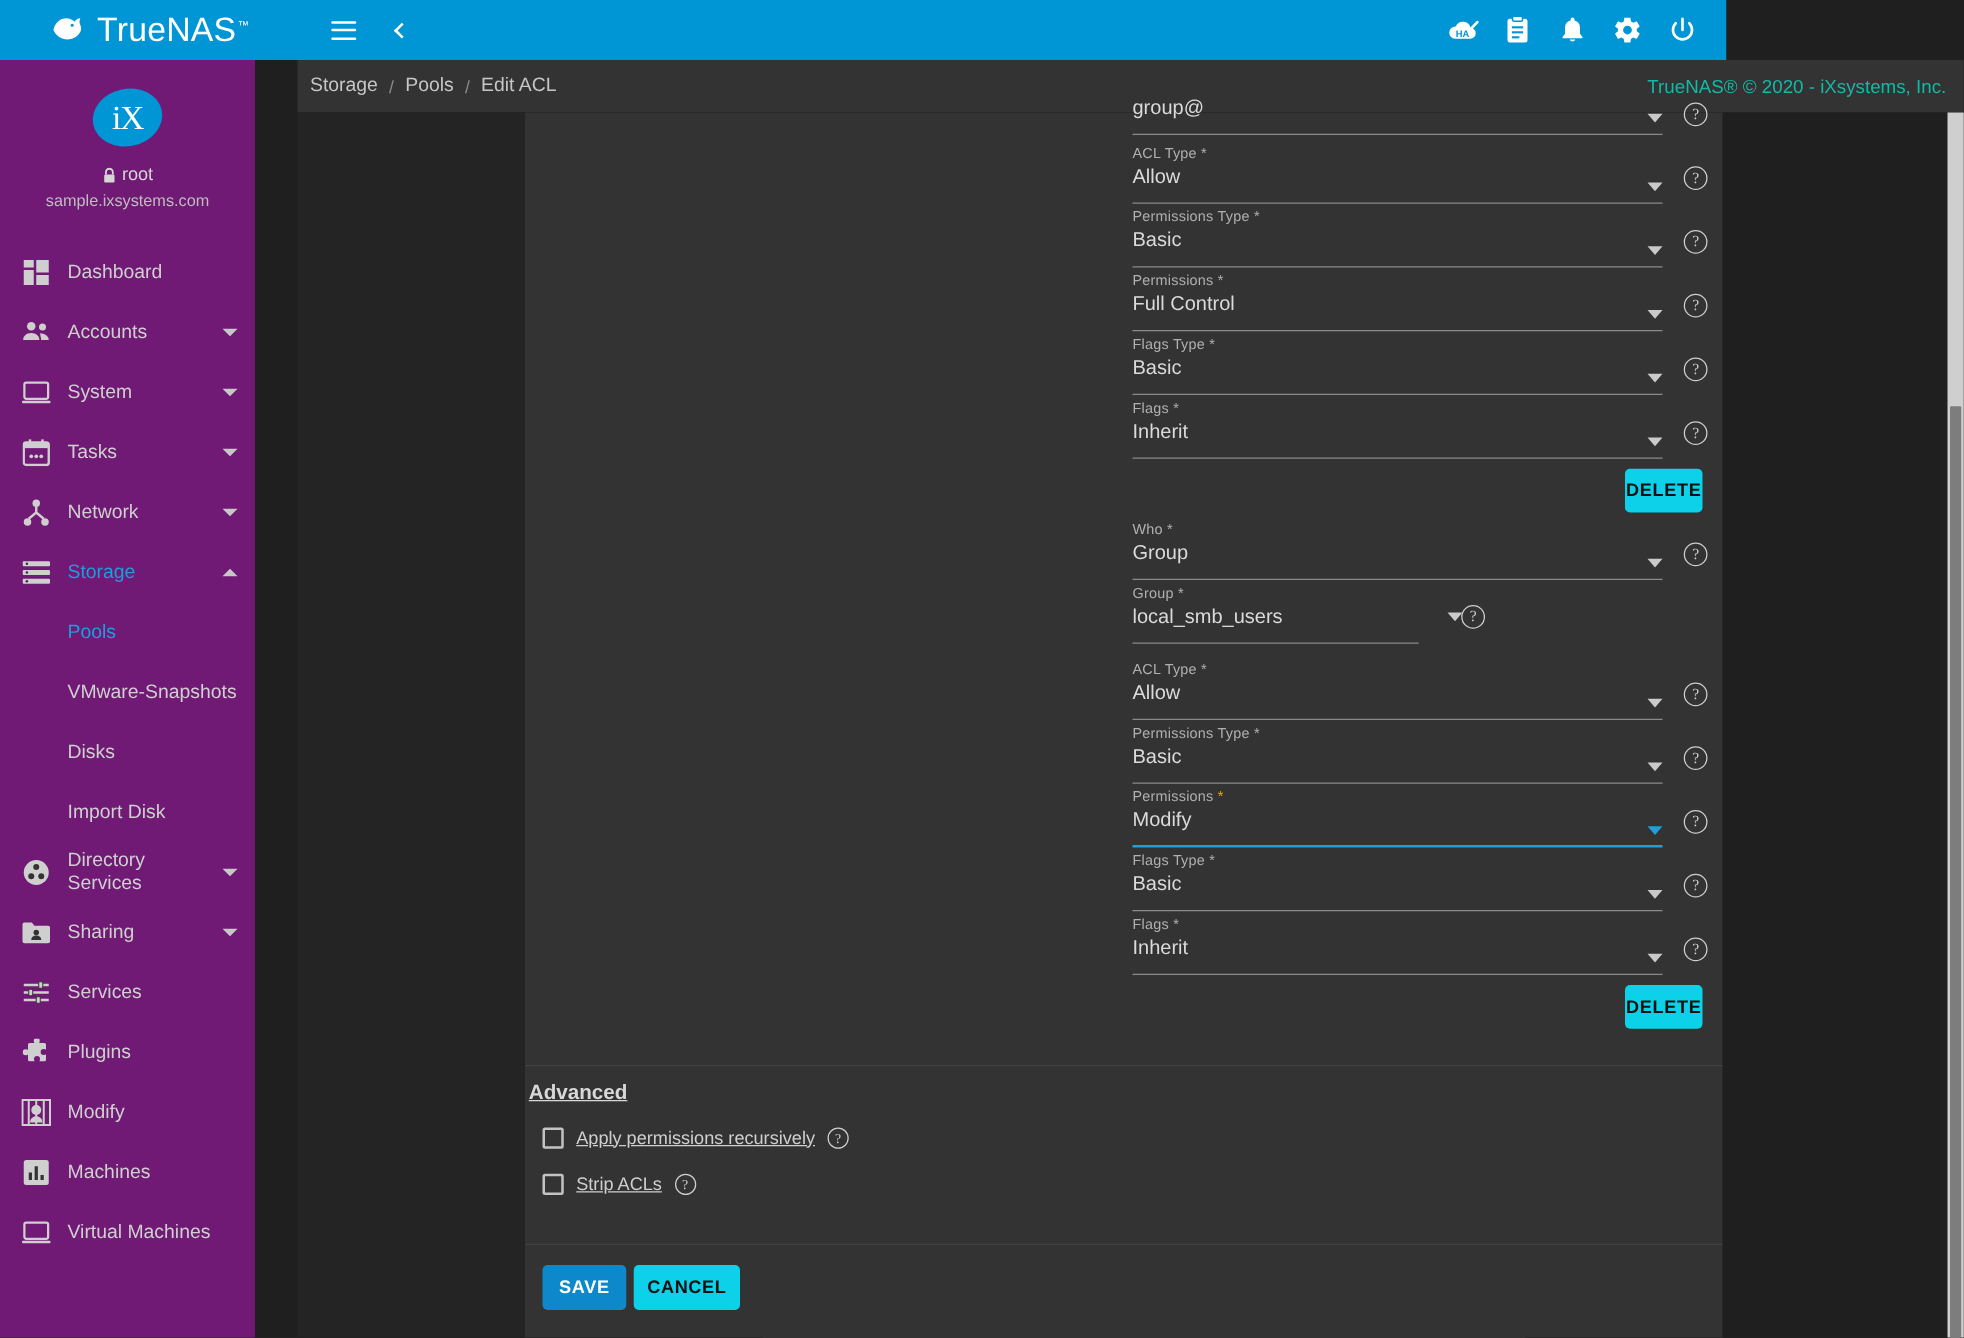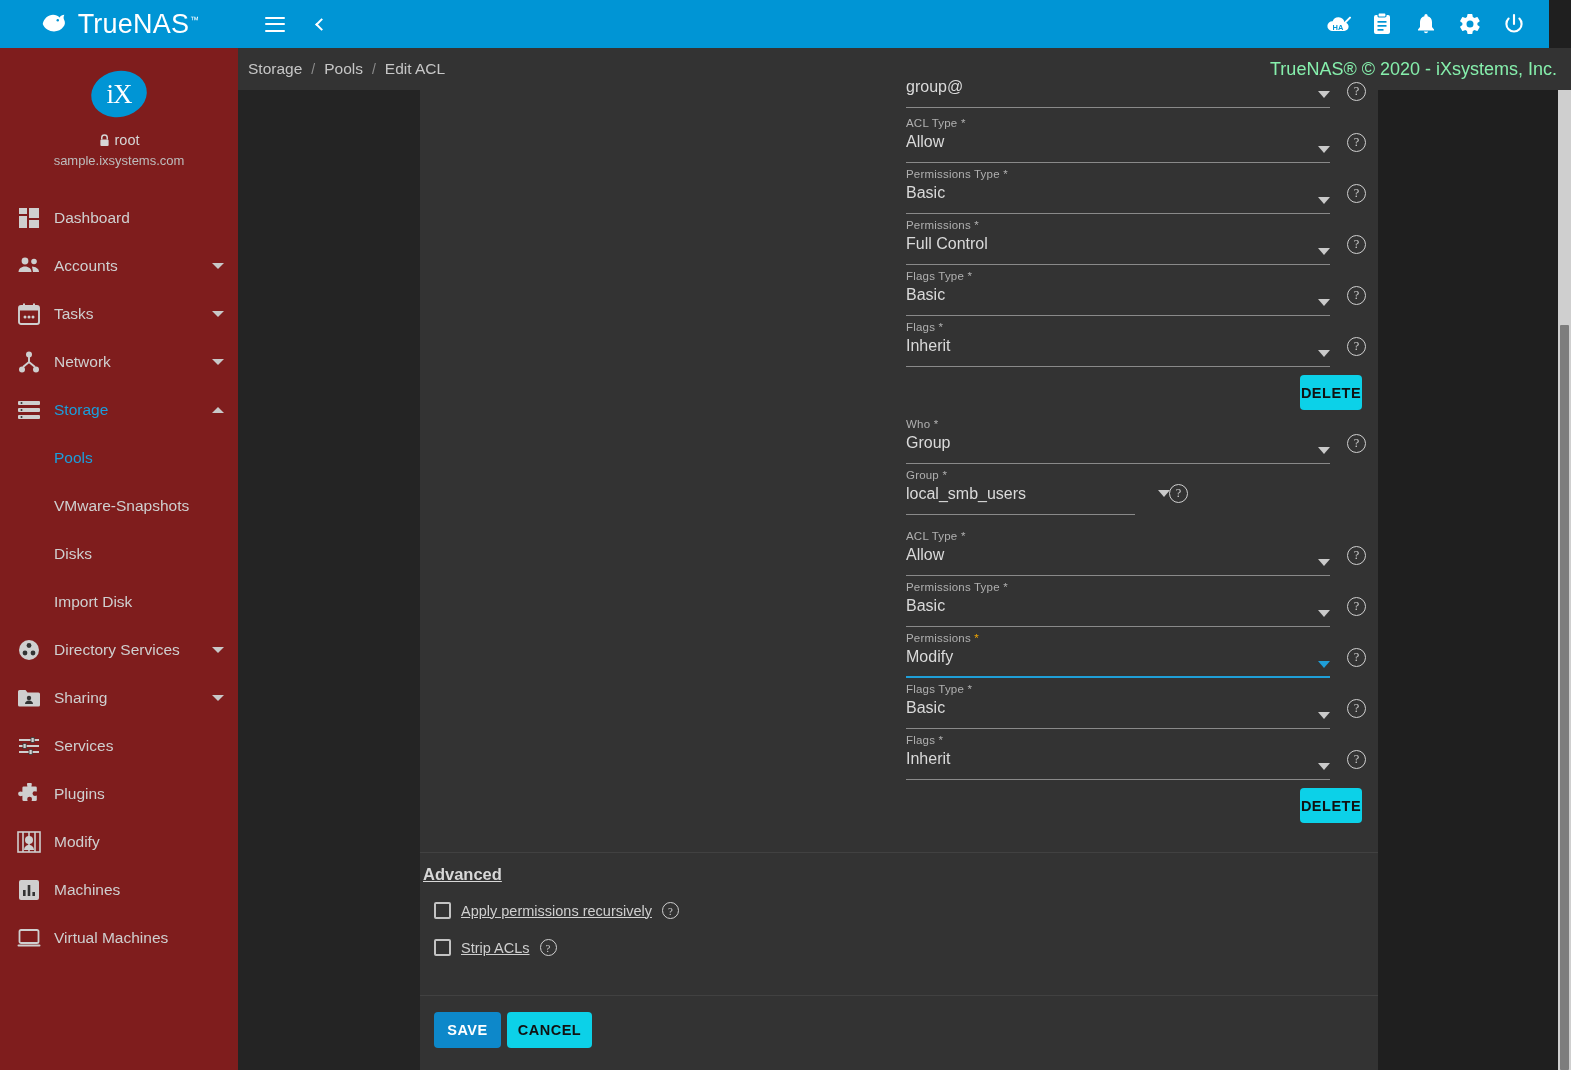--- a/index.html
+++ b/index.html
@@ -6,21 +6,21 @@
   html, body {
     width: 1571px; height: 1070px;
     background: #1f1f1f;
     font-family: "Liberation Sans", sans-serif;
     overflow: hidden;
   }
 
   
   .topbar {
     position: absolute; top: 0; left: 0;
-    width: 1549px; height: 48px;
+    width: 1381px; height: 48px;
     background: #0095d5;
     display: flex; align-items: center;
   }
   .brand {
     width: 238px; height: 48px;
     display: flex; align-items: center; justify-content: center;
     gap: 9px;
   }
   .brand-logo { width: 30px; height: 30px; }
   .brand-text {
@@ -61,28 +61,28 @@
     position: absolute; top: 48px; left: 238px;
     width: 1333px; height: 42px;
     background: #333333;
     display: flex; align-items: center;
     padding: 0 14px 0 10px;
   }
   .crumbs { display: flex; align-items: center; gap: 9px; }
   .crumb { color: #c6c6c6; font-size: 15.5px; }
   .crumb-sep { color: #8c8c8c; font-size: 14px; }
   .copyright {
-    margin-left: auto; color: #86efac; font-size: 18px;
+    margin-left: auto; color: #14b8a6; font-size: 15px;
   }
 
   
   .sidebar {
     position: absolute; top: 48px; left: 0;
-    width: 238px; height: 1022px;
-    background: #7f1d1d;
+    width: 204px; height: 1022px;
+    background: #701a75;
     overflow: hidden;
   }
   .profile {
     padding: 22px 0 14px 0;
     display: flex; flex-direction: column; align-items: center;
   }
   .ix-logo {
     width: 58px; height: 48px; position: relative;
     display: flex; align-items: center; justify-content: center;
   }
@@ -345,20 +345,30 @@
             <circle cx="8" cy="6" r="3.4" fill="#cfcfcf"></circle>
             <circle cx="17" cy="6.5" r="2.8" fill="#cfcfcf"></circle>
             <path d="M1.5 17c0-3.4 2.9-5.6 6.5-5.6s6.5 2.2 6.5 5.6z" fill="#cfcfcf"></path>
             <path d="M15 11.6c3.2.2 7 1.9 7 5.4h-6z" fill="#cfcfcf"></path>
           </svg>
       </div>
       <span class="nav-label">Accounts</span>
       <span class="nav-caret"></span>
     </div>
 
+    <div class="nav-item">
+      <div class="nav-icon">
+        <svg width="24" height="20" viewBox="0 0 24 20">
+            <rect x="2.5" y="2" width="19" height="13" rx="1.6" fill="none" stroke="#cfcfcf" stroke-width="1.8"></rect>
+            <rect x="0.5" y="16.5" width="23" height="2" rx="1" fill="#cfcfcf"></rect>
+          </svg>
+      </div>
+      <span class="nav-label">System</span>
+      <span class="nav-caret"></span>
+    </div>
 
     <div class="nav-item">
       <div class="nav-icon">
         <svg width="22" height="22" viewBox="0 0 22 22">
             <rect x="1" y="3" width="20" height="18" rx="2" fill="none" stroke="#cfcfcf" stroke-width="1.9"></rect>
             <rect x="1" y="3" width="20" height="4.5" fill="#cfcfcf"></rect>
             <rect x="5" y="0.5" width="2" height="5" fill="#cfcfcf"></rect>
             <rect x="15" y="0.5" width="2" height="5" fill="#cfcfcf"></rect>
             <circle cx="7" cy="14" r="1.5" fill="#cfcfcf"></circle>
             <circle cx="11" cy="14" r="1.5" fill="#cfcfcf"></circle>

